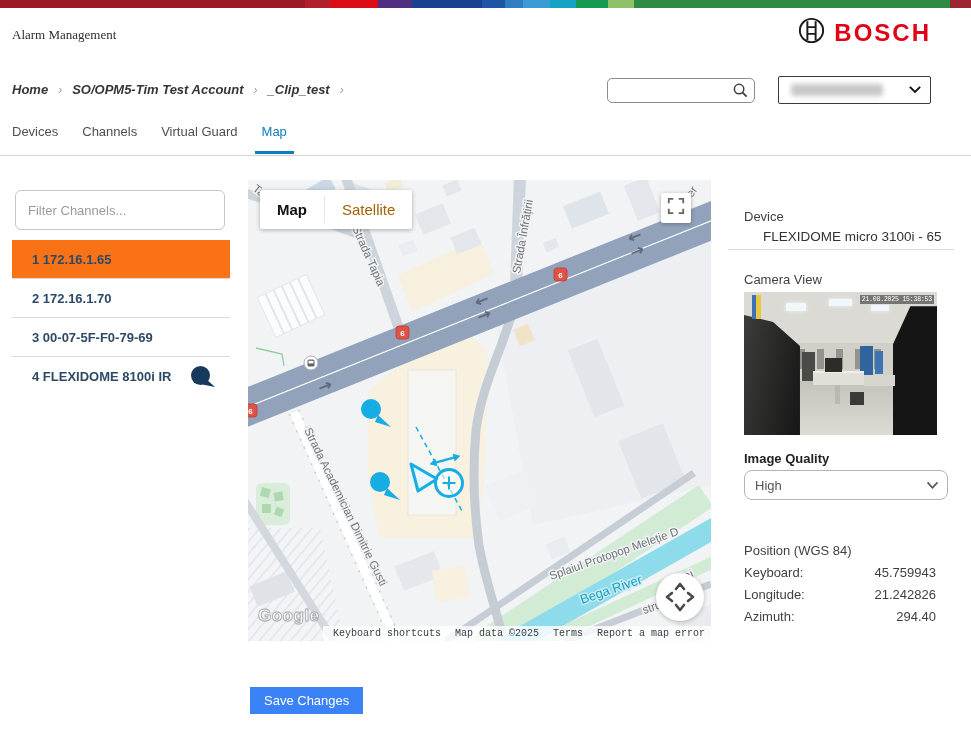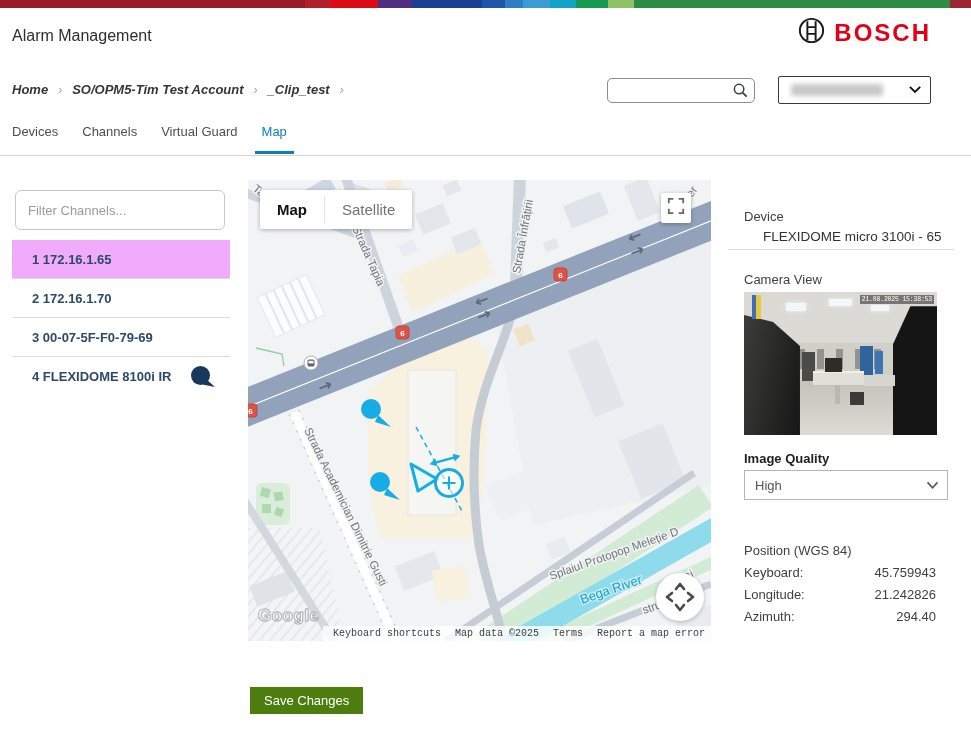--- a/index.html
+++ b/index.html
@@ -10,21 +10,21 @@
   
   .stripe { position:absolute; left:0; top:0; width:971px; height:8px;
     background:linear-gradient(90deg,
       #9b1b24 0,#9b1b24 305px,#b21f2c 305px,#b21f2c 330px,#dc0c17 330px,#dc0c17 378px,
       #4f2d7f 378px,#4f2d7f 412px,#1b3f92 412px,#1b3f92 482px,#1e55a5 482px,#1e55a5 505px,
       #2f7ec2 505px,#2f7ec2 523px,#3a9bd5 523px,#3a9bd5 550px,#14a3c4 550px,#14a3c4 576px,
       #169a52 576px,#169a52 608px,#8fc266 608px,#8fc266 634px,#2e8b44 634px,#2e8b44 950px,
       #9b2533 950px,#9b2533 971px); }
 
   
-  .app-title { position:absolute; left:12px; top:27px; font-size:16px; color:#2e2e2e; }
+  .app-title { position:absolute; left:12px; top:27px; font-size:13px; color:#2e2e2e;font-family:Liberation Serif, serif; }
   .bosch { position:absolute; right:40px; top:17px; display:flex; align-items:center; gap:9px; }
   .bosch-word { font-size:24px; font-weight:800; letter-spacing:2px; color:#e30016; }
 
   
   .breadcrumb { position:absolute; left:12px; top:82px; font-size:13px; font-weight:700; color:#363636;font-style:italic; }
   .breadcrumb .sep { color:#9a9a9a; font-weight:400; margin:0 10px; font-size:12px; }
   .search-box { position:absolute; left:607px; top:78px; width:148px; height:25px;
     border:1px solid #8c8c8c; border-radius:5px; display:flex; align-items:center; background:#fff; }
   .search-box input { flex:1; border:none; outline:none; height:100%; padding:0 4px 0 8px;
     font-size:12px; font-family:inherit; background:transparent; min-width:0; }
@@ -44,30 +44,30 @@
 
   
   .filter-input { position:absolute; left:15px; top:190px; width:210px; height:40px;
     border:1px solid #c7c7c7; border-radius:6px; padding:0 12px; font-size:13px;
     font-family:inherit; color:#4d7c0f; outline:none; }
   .filter-input::placeholder { color:#9b9b9b; }
   .channel-list { position:absolute; left:12px; top:240px; width:218px; }
   .channel-row { height:39px; display:flex; align-items:center; padding:0 14px 0 20px;
     font-size:13px; font-weight:700; color:#2c4a66; border-bottom:1px solid #dcdcdc; cursor:pointer; }
   .channel-row:last-child { border-bottom:none; }
-  .channel-row.selected { background:#f0abfc; }
+  .channel-row.selected { background:#f97316; }
   .channel-row .cam-ic { margin-left:auto; display:flex; }
 
   
   .map { position:absolute; left:248px; top:180px; width:463px; height:461px;
     background:#f1f3f4; overflow:hidden; cursor:grab; }
   .map svg.base { position:absolute; left:0; top:0; }
   .maptype { position:absolute; left:12px; top:10px; display:flex; background:#fff;
     border-radius:2px; box-shadow:0 1px 4px rgba(0,0,0,.3); height:39px; font-size:15px; }
-  .maptype .mt-btn { display:flex; align-items:center; justify-content:center; padding:0 17px; cursor:pointer; color:#737373; }
+  .maptype .mt-btn { display:flex; align-items:center; justify-content:center; padding:0 17px; cursor:pointer; color:#a16207; }
   .maptype .mt-btn.active { font-weight:700; color:#111; }
   .maptype .mt-div { width:1px; background:#e6e6e6; margin:6px 0; }
   .fs-btn { position:absolute; left:413px; top:13px; width:30px; height:30px; background:#fff;
     border-radius:2px; box-shadow:0 1px 4px rgba(0,0,0,.3); display:flex; align-items:center;
     justify-content:center; cursor:pointer; }
   .pan-ctl { position:absolute; left:408px; top:393px; width:48px; height:48px; border-radius:50%;
     background:#fff; box-shadow:0 1px 4px rgba(0,0,0,.25); cursor:pointer; }
   .glogo { position:absolute; left:10px; top:426px; font-size:17px; font-weight:700; letter-spacing:.5px;
     color:#fff; -webkit-text-stroke:.9px #a9aeb4; text-shadow:0 0 2px #b9bec4; cursor:pointer; }
   .attrib { position:absolute; right:0; bottom:0; height:15px; display:flex; align-items:center;
@@ -91,29 +91,29 @@
   .cam-rack-l { left:0; top:16%; width:29%; height:84%;
     background:linear-gradient(100deg,#3c3c3a,#161616); clip-path:polygon(0 0,52% 6%,100% 26%,100% 100%,0 100%); }
   .cam-rack-r { right:0; top:10%; width:23%; height:90%; background:#151515;
     clip-path:polygon(40% 0,100% 0,100% 100%,0 100%,0 30%); }
   .cam-flag { left:4%; top:2%; width:5%; height:17%;
     background:linear-gradient(90deg,#3f6fb5 0 50%,#e8c93e 50% 100%); }
   .cam-ts { top:3px; right:3px; font-size:6.5px; font-family:"Liberation Mono",monospace;
     color:#fff; background:rgba(35,35,35,.55); padding:1px 2px; letter-spacing:-.2px; }
   .iq-label { font-weight:700; color:#222;text-align:right; }
   .iq-select-wrap { position:absolute; left:744px; top:470px; width:204px; height:30px; }
-  .iq-select-wrap select { width:100%; height:100%; border:1px solid #b5b5b5; border-radius:0;
+  .iq-select-wrap select { width:100%; height:100%; border:1px solid #b5b5b5; border-radius:8px;
     background:#fff; appearance:none; -webkit-appearance:none; padding:0 26px 0 10px;
     font-size:13px; color:#555; font-family:inherit; cursor:pointer; }
   .iq-select-wrap svg { position:absolute; right:9px; top:11px; pointer-events:none; }
   .pos-row { position:absolute; left:744px; width:192px; display:flex; justify-content:space-between;
     font-size:13px; color:#3f3f3f; }
 
   .save-btn { position:absolute; left:250px; top:687px; height:27px; padding:0 14px;
-    background:#4d7c0f; color:#fff; border:none; font-size:13px; font-family:inherit; cursor:pointer; }
+    background:#3b82f6; color:#fff; border:none; font-size:13px; font-family:inherit; cursor:pointer; }
 
   .mlabel { font-size:11.5px; fill:#70757a; paint-order:stroke; stroke:#f1f3f4; stroke-width:3px; }
   .wlabel { font-size:13px; fill:#19a0c4; paint-order:stroke; stroke:#c5ebf3; stroke-width:3px; }
 </style>
 </head>
 <body>
 
 <div class="page">
 
   <div class="stripe"></div>

